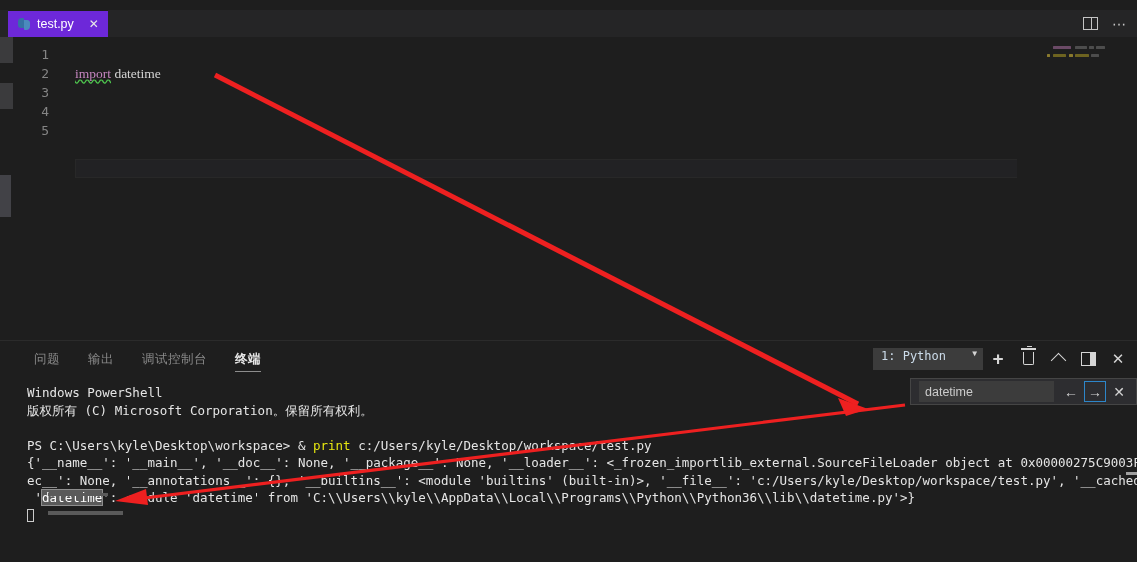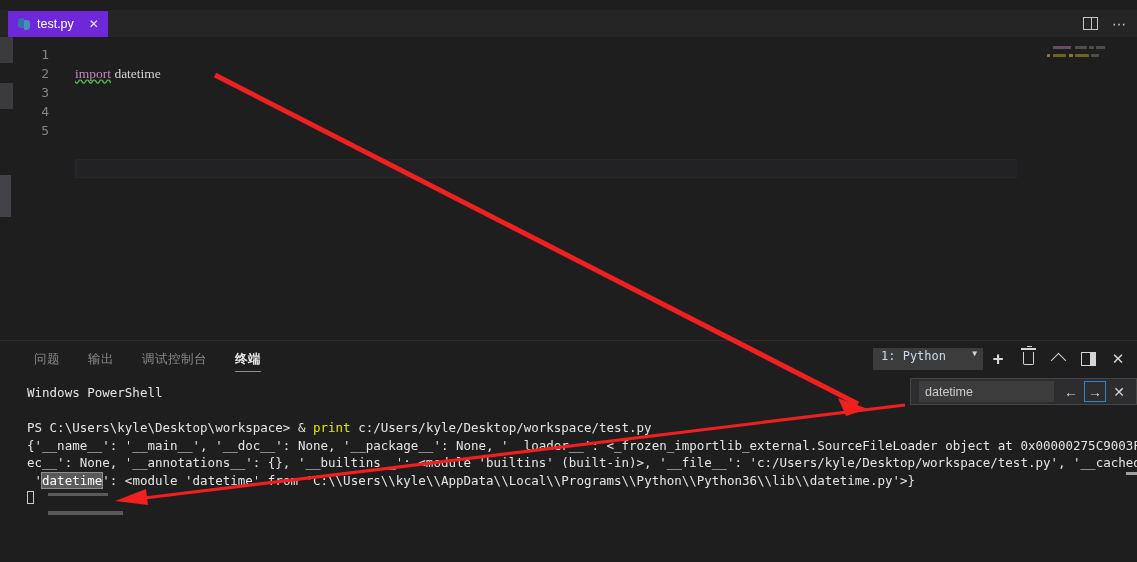--- a/index.html
+++ b/index.html
@@ -276,20 +276,21 @@
 
     <div class="find-widget">
       <input class="find-input" type="text" value="datetime" style="">
       <span class="find-btn">←</span>
       <span class="find-btn focused">→</span>
       <span class="find-btn">✕</span>
     </div>
 
     <div class="terminal">
       <div class="tline"><span class="t-white">Windows PowerShell</span></div>
+      <div class="tline"><span class="t-white">版权所有 (C) Microsoft Corporation。保留所有权利。</span></div>
       <div class="tline"><span class="t-white"></span></div>
       <div class="tline"><span class="t-white">PS C:\Users\kyle\Desktop\workspace&gt; &amp; </span><span class="t-yellow">print</span><span class="t-white"> c:/Users/kyle/Desktop/workspace/test.py</span></div>
       <div class="tline"><span class="t-white">{'__name__': '__main__', '__doc__': None, '__package__': None, '__loader__': &lt;_frozen_importlib_external.SourceFileLoader object at 0x00000275C9003F98&gt;, '__sp</span></div>
       <div class="tline"><span class="t-white">ec__': None, '__annotations__': {}, '__builtins__': &lt;module 'builtins' (built-in)&gt;, '__file__': 'c:/Users/kyle/Desktop/workspace/test.py', '__cached__': None,</span></div>
       <div class="tline"><span class="t-white"> '</span><span class="search-hit">datetime</span><span class="t-white">': &lt;module 'datetime' from 'C:\\Users\\kyle\\AppData\\Local\\Programs\\Python\\Python36\\lib\\datetime.py'&gt;}</span></div>
       <div class="tline"><span class="cursor-block"></span></div>
     </div>
 
     <div class="sel-bar" style="left:48px; top:170px; width:75px; height:4px;"></div>
     <div class="sel-bar" style="left:48px; top:152px; width:60px; height:3px;"></div>

